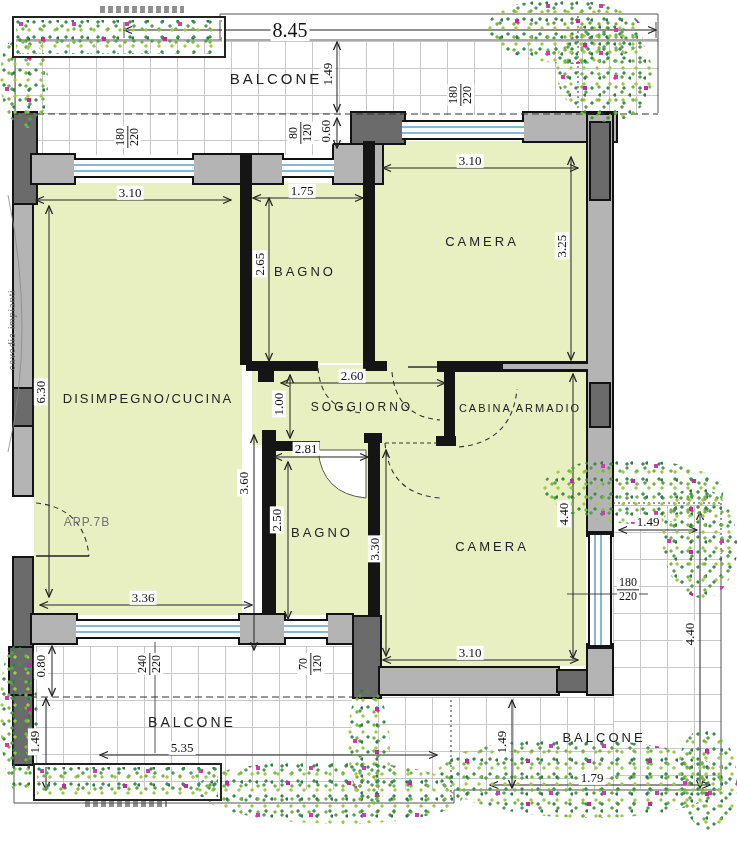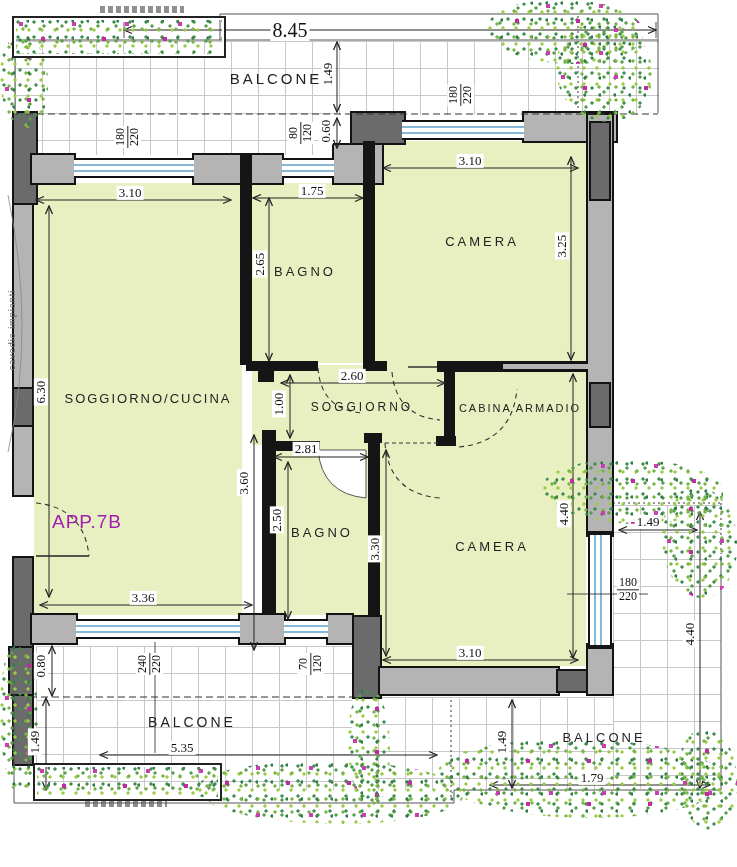--- a/index.html
+++ b/index.html
@@ -24,21 +24,21 @@
   
   .lbl{position:absolute;color:#222;white-space:nowrap;transform:translate(-50%,-50%);z-index:7;letter-spacing:3px;font-size:13px;}
   .dim{position:absolute;font-family:"Liberation Serif",serif;font-size:13px;color:#111;background:#fff;
        padding:0 2px;white-space:nowrap;transform:translate(-50%,-50%);z-index:7;line-height:1.1;}
   .dim.rot{transform:translate(-50%,-50%) rotate(-90deg);}
   .wfrac{position:absolute;font-family:"Liberation Serif",serif;font-size:12px;color:#111;text-align:center;
          line-height:1.1;transform:translate(-50%,-50%) rotate(-90deg);z-index:7;background:#fff;}
   .wfrac.horiz{transform:translate(-50%,-50%);}
   .wfrac .num{display:block;padding:0 2px;}
   .wfrac .den{display:block;padding:0 2px;border-top:1px solid #222;}
-  .applbl{position:absolute;color:#a21caf;font-size:19px;letter-spacing:1px;transform:translate(-50%,-50%);z-index:7;}
+  .applbl{position:absolute;color:#737373;font-size:12px;letter-spacing:1px;transform:translate(-50%,-50%);z-index:7;}
   .cavedio{position:absolute;color:#666;font-size:9px;letter-spacing:1px;transform:translate(-50%,-50%) rotate(-90deg);z-index:7;}
   
   .plants{position:absolute;z-index:6;border-radius:45% 55% 50% 60%;
     background-image:
       radial-gradient(circle 2.5px at 7px 6px,  #c93fae 98%,transparent),
       radial-gradient(circle 2.5px at 29px 21px,#c12ba2 98%,transparent),
       radial-gradient(circle 1.6px at 4px 4px,  #3e8e4f 98%,transparent),
       radial-gradient(circle 1.6px at 9px 11px, #79b544 98%,transparent),
       radial-gradient(circle 1.6px at 14px 3px, #2f7d46 98%,transparent),
       radial-gradient(circle 1.6px at 2px 12px, #9ccb47 98%,transparent),
@@ -193,38 +193,38 @@
   <div class="plants" style="left:662px;top:488px;width:75px;height:110px"></div>
   <div class="plants" style="left:0px;top:645px;width:38px;height:150px"></div>
   <div class="plants" style="left:348px;top:688px;width:42px;height:120px"></div>
   <div class="plants" style="left:198px;top:762px;width:265px;height:62px"></div>
   <div class="plants" style="left:438px;top:740px;width:285px;height:78px"></div>
   <div class="plants" style="left:678px;top:730px;width:59px;height:100px"></div>
   <div class="plants planter" style="left:12px;top:16px;width:210px;height:38px"></div>
   <div class="plants planter" style="left:33px;top:763px;width:185px;height:34px"></div>
 
   <div class="lbl" style="left:276px;top:78px;font-size:15px">BALCONE</div>
-  <div class="lbl" style="left:148px;top:398px;font-size:13px;letter-spacing:2px">SOGGIORNO/CUCINA</div>
+  <div class="lbl" style="left:148px;top:398px;font-size:13px;letter-spacing:2px">DISIMPEGNO/CUCINA</div>
   <div class="lbl" style="left:305px;top:271px">BAGNO</div>
   <div class="lbl" style="left:482px;top:241px">CAMERA</div>
   <div class="lbl" style="left:362px;top:407px;font-size:12px">SOGGIORNO</div>
   <div class="lbl" style="left:520px;top:408px;font-size:11px;letter-spacing:2px">CABINA ARMADIO</div>
   <div class="lbl" style="left:322px;top:532px">BAGNO</div>
   <div class="lbl" style="left:492px;top:546px">CAMERA</div>
   <div class="lbl" style="left:192px;top:722px;font-size:14px">BALCONE</div>
   <div class="lbl" style="left:604px;top:737px;font-size:13px">BALCONE</div>
   <div class="applbl" style="left:87px;top:522px">APP.7B</div>
   <div class="cavedio" style="left:12px;top:330px">cavedio impianti</div>
 
   <div class="dim" style="left:290px;top:30px;font-size:20px">8.45</div>
   <div class="dim rot" style="left:328px;top:74px">1.49</div>
   <div class="dim rot" style="left:326px;top:131px">0.60</div>
   <div class="dim" style="left:130px;top:193px">3.10</div>
   <div class="dim rot" style="left:41px;top:392px">6.30</div>
-  <div class="dim" style="left:312px;top:191px">1.75</div>
+  <div class="dim" style="left:302px;top:191px">1.75</div>
   <div class="dim rot" style="left:260px;top:264px">2.65</div>
   <div class="dim" style="left:470px;top:161px">3.10</div>
   <div class="dim rot" style="left:562px;top:246px">3.25</div>
   <div class="dim" style="left:352px;top:376px">2.60</div>
   <div class="dim rot" style="left:279px;top:404px">1.00</div>
   <div class="dim" style="left:306px;top:449px">2.81</div>
   <div class="dim rot" style="left:244px;top:483px">3.60</div>
   <div class="dim rot" style="left:277px;top:520px">2.50</div>
   <div class="dim rot" style="left:375px;top:549px">3.30</div>
   <div class="dim rot" style="left:564px;top:514px">4.40</div>

